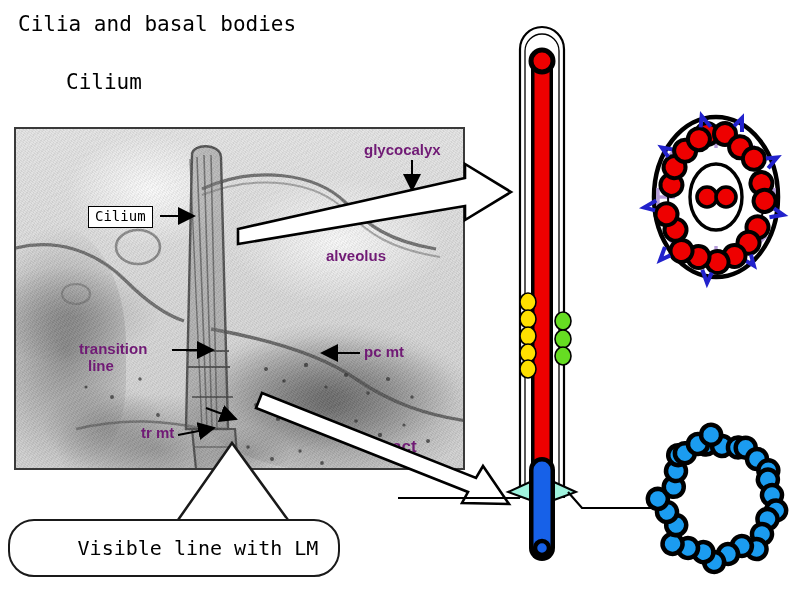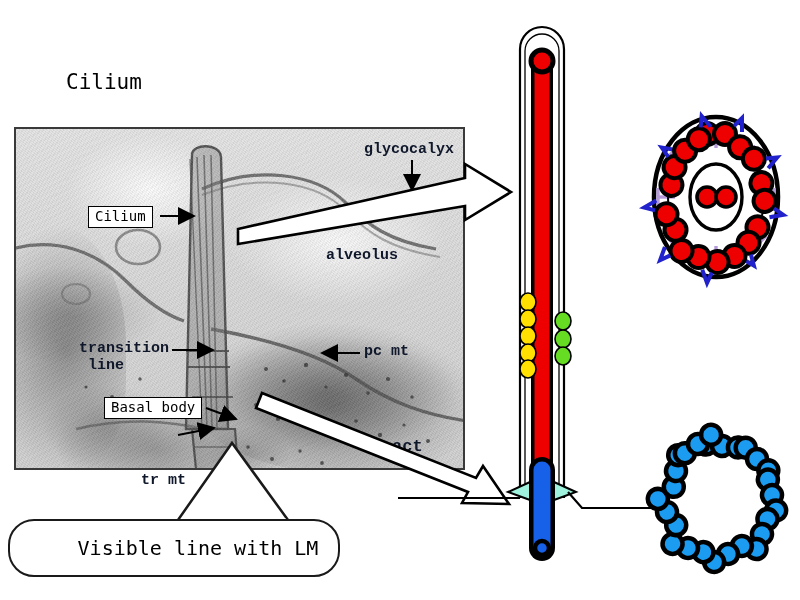--- a/index.html
+++ b/index.html
@@ -84,24 +84,24 @@
     font-size: 14px;
     color: #000000;
     padding: 2px 6px 3px 6px;
     white-space: nowrap;
     line-height: 1.1;
   }
 
   
   .em-label {
     position: absolute;
-    font-family: Liberation Mono, monospace;
+    font-family: Liberation Sans, sans-serif;
     font-weight: bold;
     font-size: 15px;
-    color: #0f172a;
+    color: #701a75;
     white-space: pre;
     line-height: 1.12;
   }
 
   
   .layer {
     position: absolute;
     left: 0;
     top: 0;
     width: 800px;
@@ -132,20 +132,21 @@
     color: #000000;
     white-space: nowrap;
     margin-left: 48px;
   }
 </style>
 </head>
 <body>
 
 <div id="slide">
 
+  <div class="title-main">Cilia and basal bodies</div>
   <div class="title-sub">Cilium</div>
 
   <div id="micrograph">
 
     <div class="cell-dark" style="left:170px; top:195px; width:290px; height:150px;
                 background: radial-gradient(ellipse at 50% 55%, rgba(60,60,60,0.55), rgba(200,200,200,0) 72%);"></div>
     <div class="cell-dark" style="left:-40px; top:95px; width:150px; height:250px;
                 background: radial-gradient(ellipse at 60% 50%, rgba(70,70,70,0.5), rgba(200,200,200,0) 70%);"></div>
     <div class="cell-dark" style="left:40px; top:265px; width:200px; height:110px;
                 background: radial-gradient(ellipse at 50% 50%, rgba(80,80,80,0.45), rgba(200,200,200,0) 72%);"></div>
@@ -219,28 +220,27 @@
     <line x1="360" y1="353" x2="322" y2="353" stroke="#000" stroke-width="2" marker-end="url(#ah)"></line>
 
     <line x1="172" y1="350" x2="213" y2="350" stroke="#000" stroke-width="2" marker-end="url(#ah)"></line>
 
     <line x1="206" y1="408" x2="236" y2="419" stroke="#000" stroke-width="2" marker-end="url(#ah)"></line>
 
     <line x1="178" y1="435" x2="214" y2="428" stroke="#000" stroke-width="2" marker-end="url(#ah)"></line>
   </svg>
 
   <div class="box-label" style="left:88px; top:206px;">Cilium</div>
-  <div class="box-label" style="left:104px; top:397px;">Basal body</div>
 
   <div class="em-label" style="left:364px; top:142px;">glycocalyx</div>
   <div class="em-label" style="left:326px; top:248px;">alveolus</div>
   <div class="em-label" style="left:364px; top:344px;text-align:center;">pc mt</div>
   <div class="em-label" style="left:79px; top:341px;">transition</div>
   <div class="em-label" style="left:88px; top:358px;">line</div>
-  <div class="em-label" style="left:141px; top:425px;margin-top:48px;">tr mt</div>
+  <div class="em-label" style="left:141px; top:425px;">tr mt</div>
   <div class="em-label" style="left:392px; top:437px; font-size:17px;">act</div>
 
   <svg class="layer">
 
     <polygon points="238,229 465,178 465,164 511,192 465,220 465,206 238,244" fill="#ffffff" stroke="#000000" stroke-width="2.6" stroke-linejoin="miter"></polygon>
 
     <polygon points="262,393 476,478 483,466 509,504 462,503 468,492 256,408" fill="#ffffff" stroke="#000000" stroke-width="2.6" stroke-linejoin="miter"></polygon>
   </svg>
 
   <svg class="layer">

